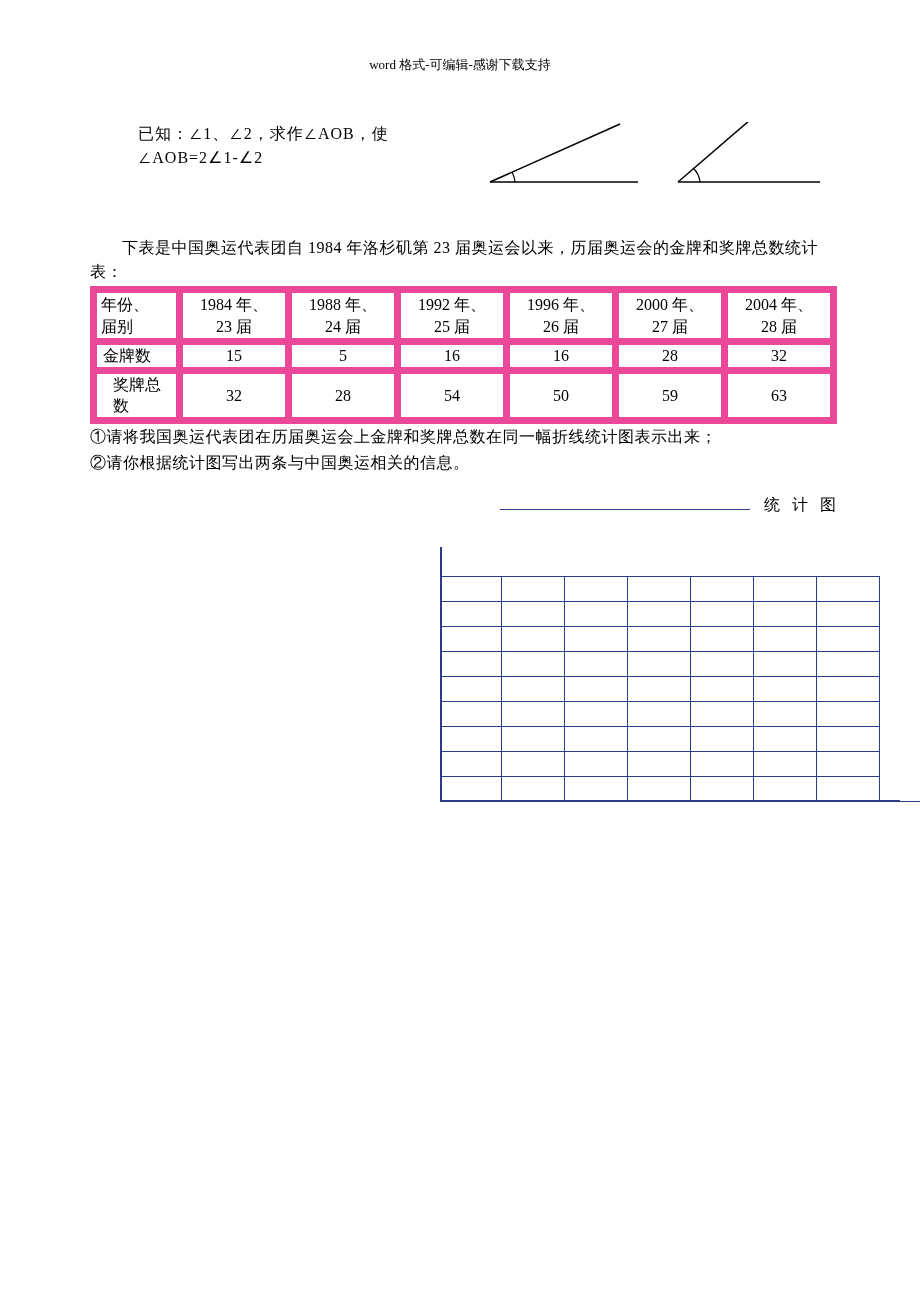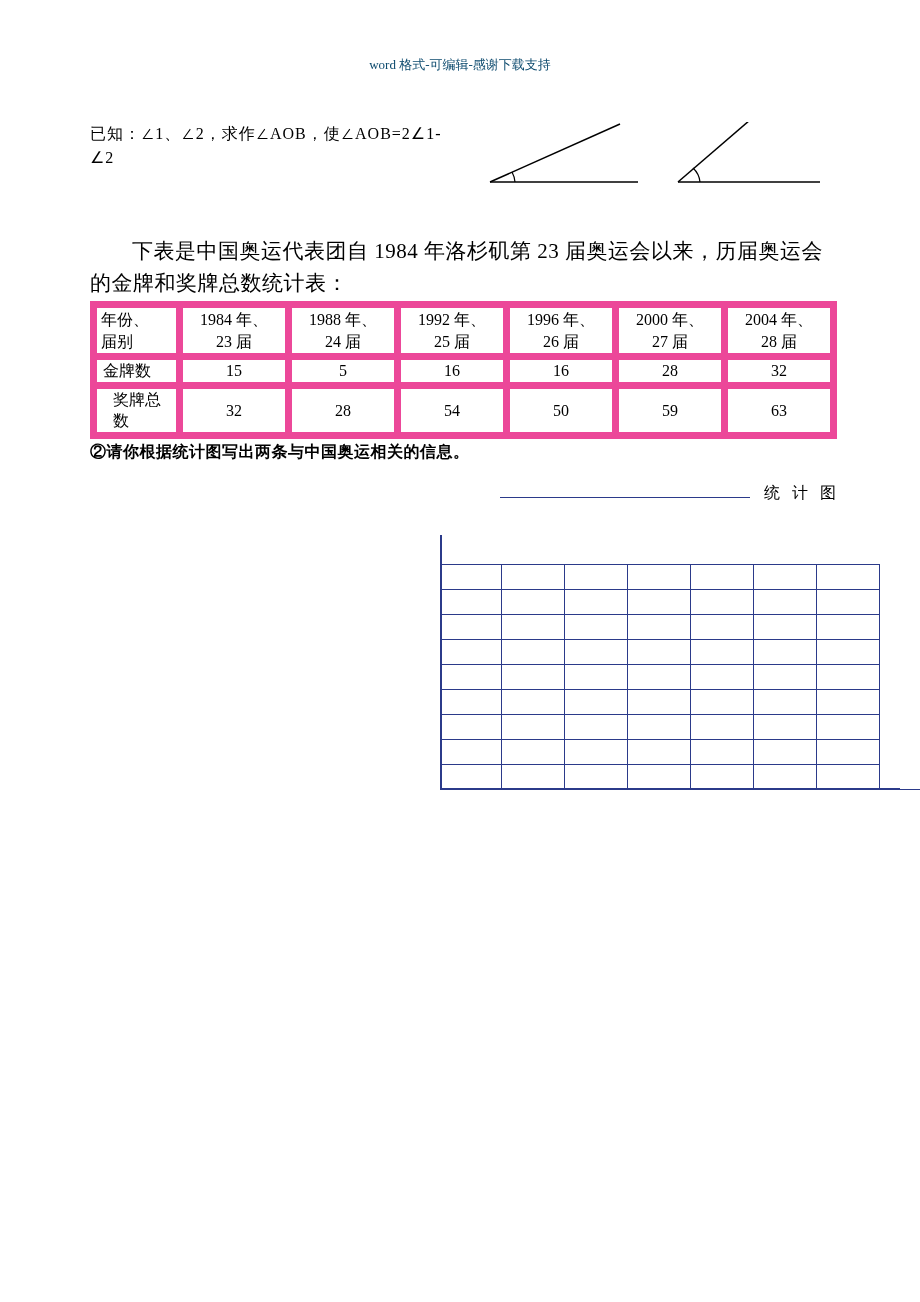--- a/index.html
+++ b/index.html
@@ -11,43 +11,44 @@
     font-size: 16px;
     color: #000;
     width: 920px;
     height: 1302px;
     position: relative;
   }
   .header {
     text-align: center;
     font-size: 13px;
     padding-top: 56px;
-    color: #0c4a6e;
+    color: #000000;
   }
   .content {
     padding: 0 90px;
   }
   .problem1 {
     margin-top: 48px;
     display: flex;
     align-items: flex-start;
   }
   .problem1-text {
     font-size: 16px;
     line-height: 1.5;
     letter-spacing: 1px;
+    margin-left: 48px;
   }
   .angle-box {
     display: inline-block;
     vertical-align: top;
   }
   .angle-svg { display: block; }
   .problem2-intro {
     margin-top: 44px;
-    font-size: 21px;
+    font-size: 16px;
     text-indent: 2em;
     letter-spacing: 0.5px;
     line-height: 1.5;
   }
   table.data-table {
     border-collapse: collapse;
     margin-top: 2px;
     width: 740px;
     table-layout: fixed;
   }
@@ -218,21 +219,22 @@
       <td>32</td>
       <td>28</td>
       <td>54</td>
       <td>50</td>
       <td>59</td>
       <td>63</td>
     </tr>
   </tbody>
     </table>
 
-  <div class="line-item" style="position:relative;font-weight:bold;">②请你根据统计图写出两条与中国奥运相关的信息。</div>
+  <div class="line-item">①请将我国奥运代表团在历届奥运会上金牌和奖牌总数在同一幅折线统计图表示出来；</div>
+  <div class="line-item" style="position:relative;">②请你根据统计图写出两条与中国奥运相关的信息。</div>
 
   <div class="chart-area">
     <div class="chart-title-row">
       <span class="chart-title-blank"></span>
       <span class="chart-title-suffix">统 计 图</span>
     </div>
     <div class="grid-wrap">
       <div class="grid-vaxis"></div>
       <div class="grid-haxis"></div>
       <div class="grid-haxis-ext"></div>

